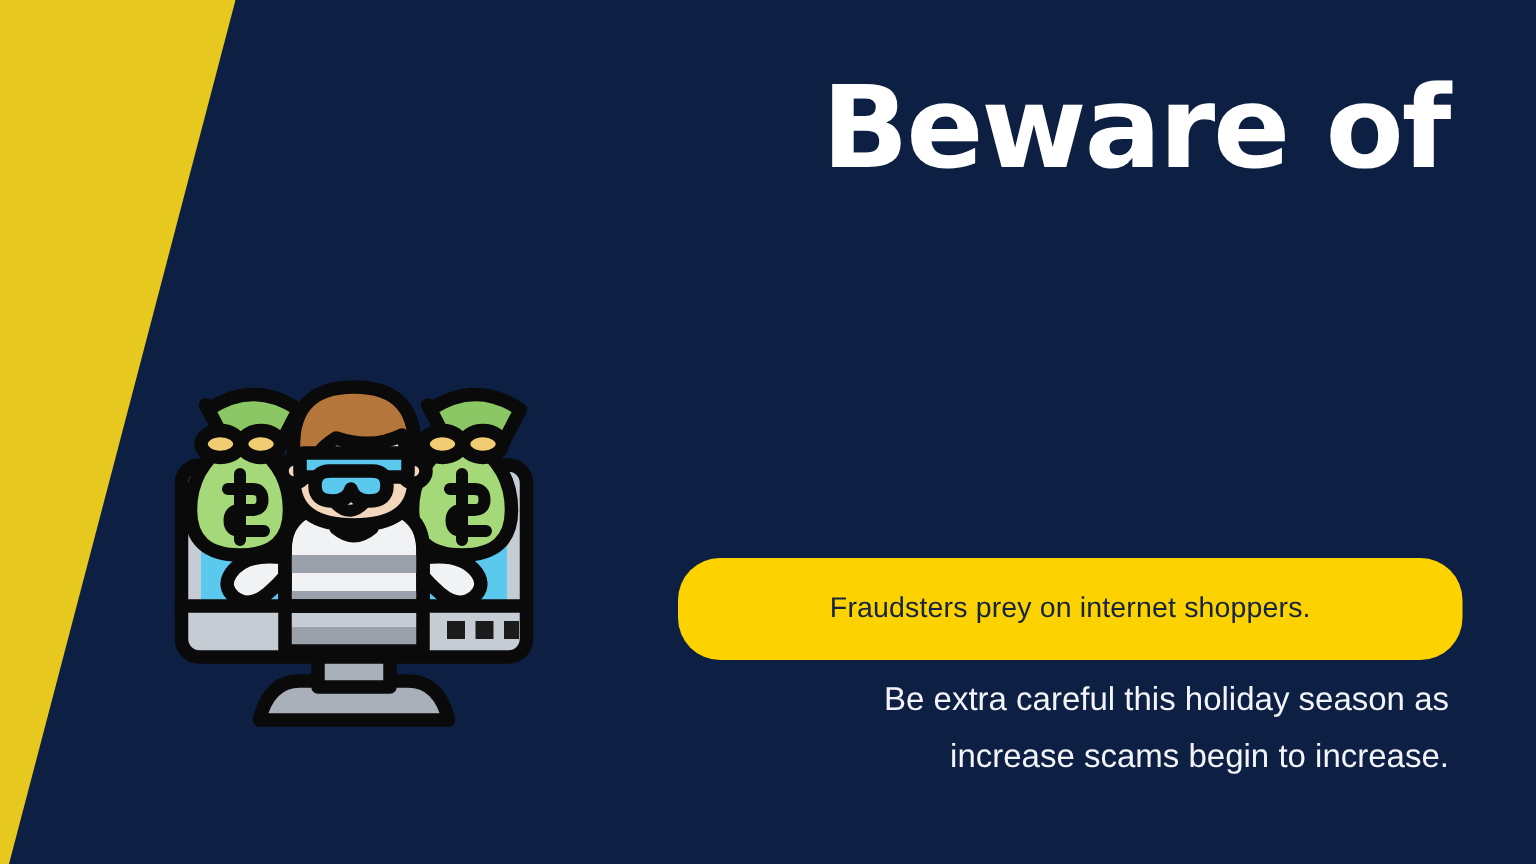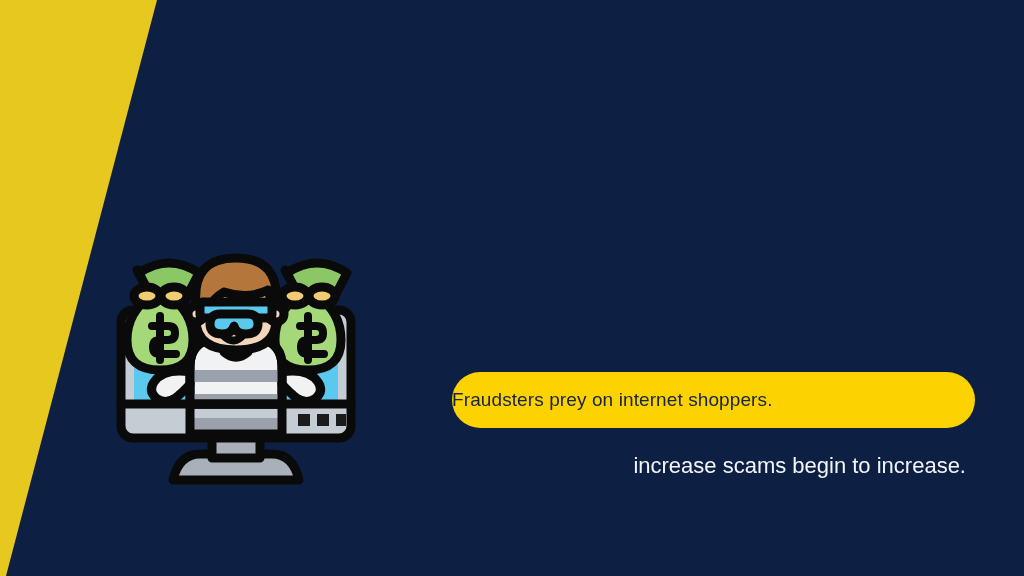--- a/index.html
+++ b/index.html
@@ -50,26 +50,26 @@
     margin: 0;
     text-align: right;
   }
   .headline span { display: block; white-space: nowrap; }
 
   .pill {
     position: absolute;
     left: 452px;
     top: 372px;
     width: 523px;
-    height: 56px;
+    height: 68px;
     border-radius: 28px;
     background: #fcd200;
     display: flex;
     align-items: center;
-    justify-content: flex-start;
+    justify-content: center;
     box-sizing: border-box;
   }
   .pill-text {
     font-family: "Liberation Sans", sans-serif;
     font-size: 19px;
     color: #16243f;
     letter-spacing: 0.1px;
     white-space: nowrap;
   }
 
@@ -162,24 +162,26 @@
         <path d="M112 62 h24 q10 0 10 10 q0 10 -12 10 q-10 0 -12 -8 q-2 8 -12 8 q-12 0 -12 -10 q0 -10 10 -10 z" fill="#5bc8ee"></path>
 
         <path d="M112 84 q10 10 20 -2" fill="none" stroke-width="8"></path>
 
       </g>
     </svg>
   </div>
 
   <div class="copy">
     <h1 class="headline">
+      <span>Beware of</span>
     </h1>
   </div>
 
   <div class="pill">
     <span class="pill-text">Fraudsters prey on internet shoppers.</span>
   </div>
 
   <div class="body-copy">
+    <span>Be extra careful this holiday season as</span>
     <span>increase scams begin to increase.</span>
   </div>
 
 </div>
 
 </body></html>

